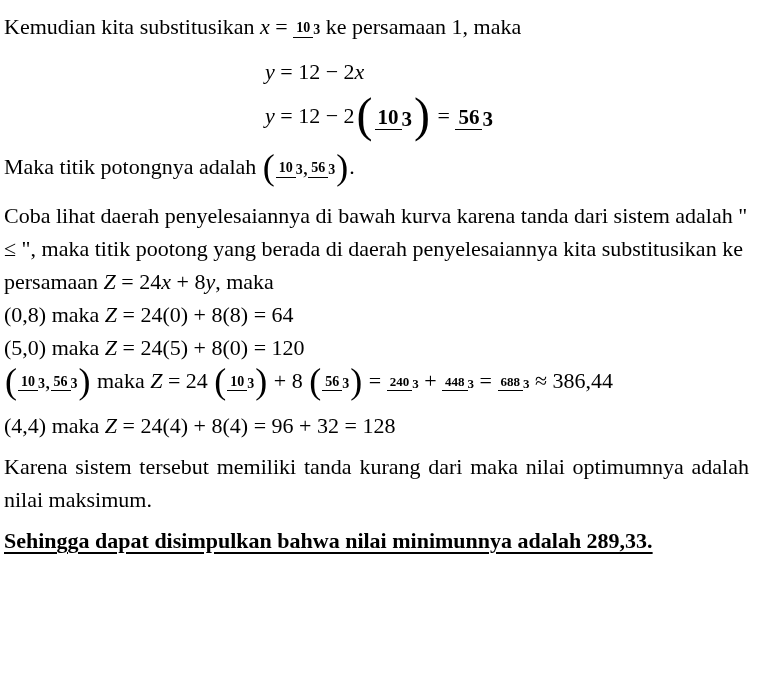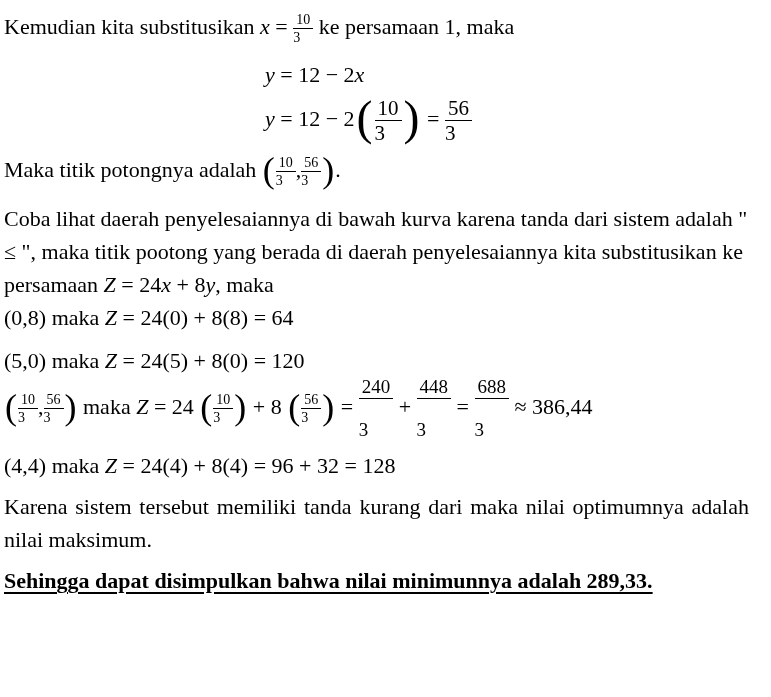--- a/index.html
+++ b/index.html
@@ -6,39 +6,39 @@
   body{
     width:771px;height:697px;overflow:hidden;
     background:#ffffff;color:#000000;
     font-family:"Liberation Serif", serif;
     font-size:22px;
   }
   .page{padding:10px 22px 0 4px;}
   .para{margin:0;line-height:33px;}
   .v{font-style:italic;}
   
-  .frac{display:inline-flex;flex-direction:column;align-items:flex-start;
-        vertical-align:middle;text-align:center;line-height:1.08;}
+  .frac{display:inline-flex;flex-direction:row;align-items:flex-end;
+        vertical-align:middle;text-align:center;line-height:1.08;font-weight:bold;}
   .frac .num{display:block;border-bottom:1.5px solid #000;padding:0 3px 1px 3px;}
   .frac .den{display:block;padding-top:1px;}
   .sfrac{font-size:14px;}
-  .mfrac{font-size:19px;gap:20px;}
+  .mfrac{font-size:13px;}
   .dfrac{font-size:21px;}
   
   .mp{display:inline-block;font-size:36px;line-height:1;vertical-align:middle;
       position:relative;top:-2px;margin:0 1px;font-weight:400;}
   .bp{display:inline-block;font-size:48px;line-height:1;vertical-align:middle;
       position:relative;top:-3px;margin:0 2px;font-weight:400;}
   
   .eq{margin:0 0 0 261px;line-height:33px;}
   .justify{text-align:justify;}
   .conclusion{font-weight:bold;text-decoration:underline;
               text-decoration-thickness:2px;text-underline-offset:4px;}
   .mt4{}.mt6{margin-top:6px;}.mt8{margin-top:8px;}
-  .mt10{margin-top:10px;}.mt12{margin-top:12px;}
+  .mt10{margin-top:0;}.mt12{margin-top:12px;}
 </style>
 </head>
 <body>
 
 <div class="page">
 
   <p class="para"><span>Kemudian kita substitusikan </span><span class="v">x</span><span> = </span><span class="frac sfrac">
         <span class="num">10</span>
         <span class="den">3</span>
       </span><span> ke persamaan 1, maka</span></p>

